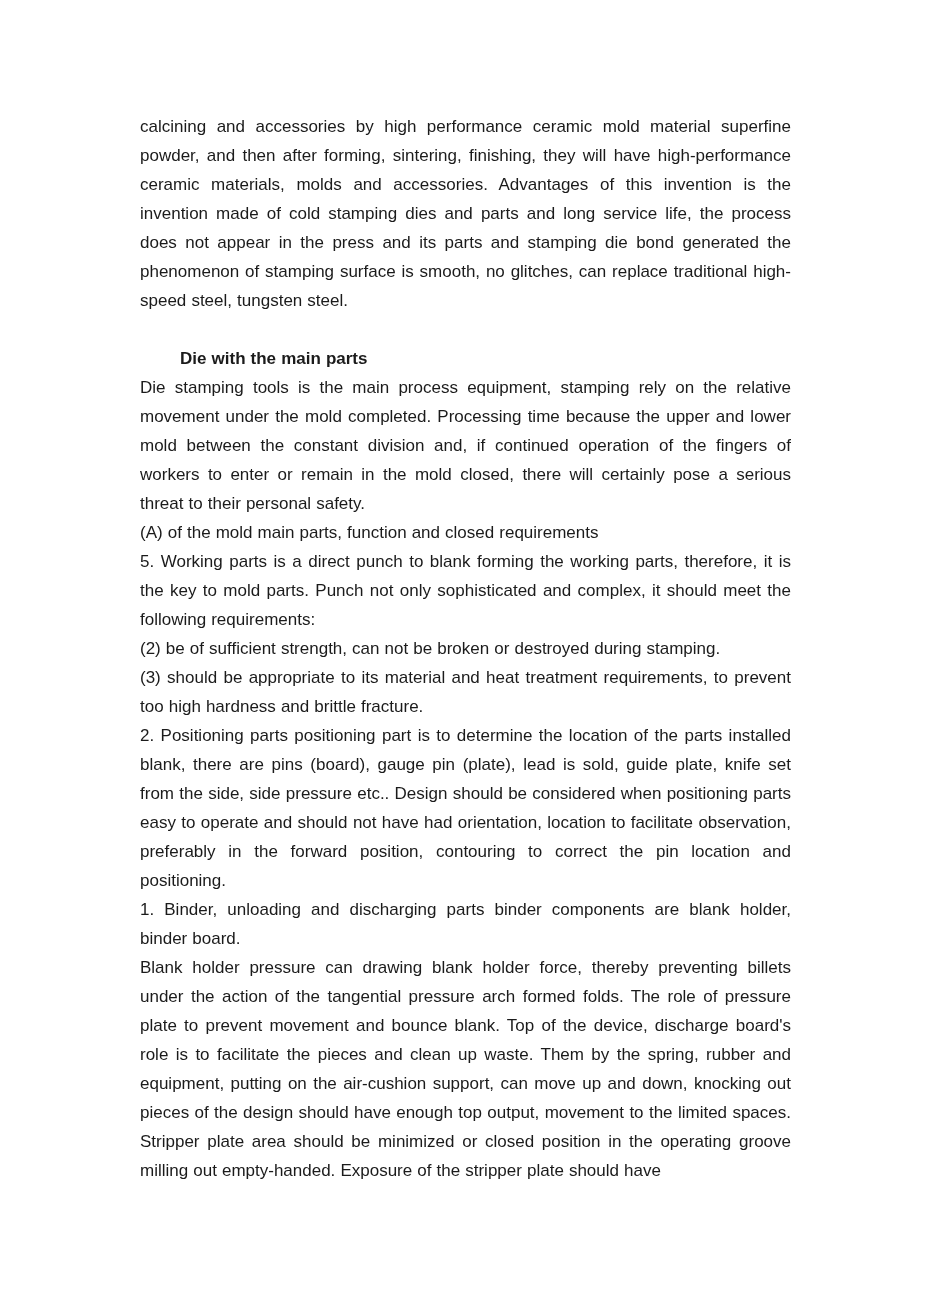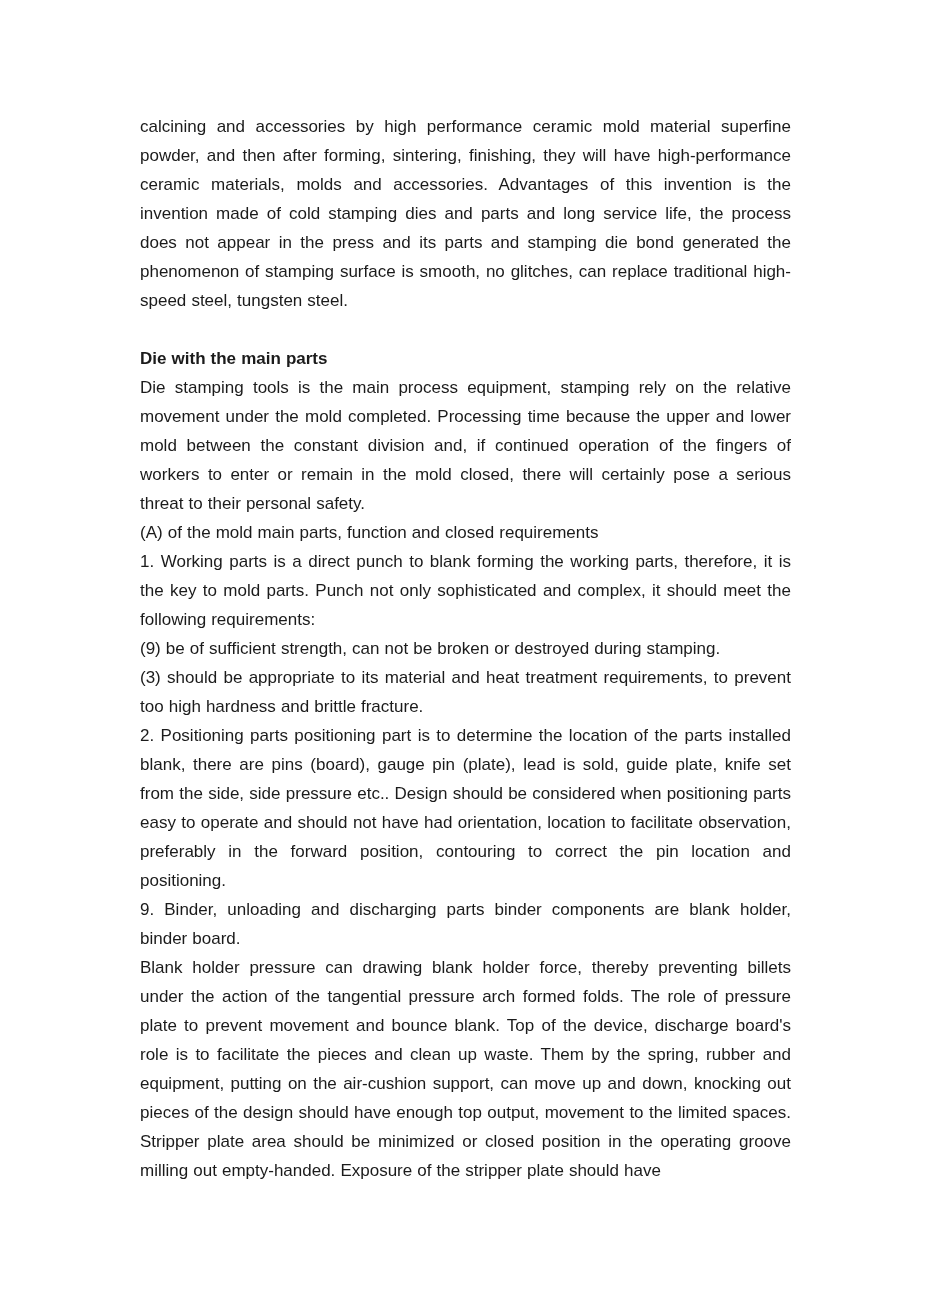--- a/index.html
+++ b/index.html
@@ -35,31 +35,32 @@
     margin: 0;
     padding: 0;
     text-align: justify;
     text-justify: inter-word;
     word-spacing: 0.02em;
   }
   .para.heading {
     font-weight: 700;
     margin-top: 29px;
     text-align: left;
+    margin-left: 40px;
   }
 </style>
 </head>
 <body>
 
 <div class="doc-page">
   <div class="doc-content">
     <p class="para">calcining and accessories by high performance ceramic mold material superfine powder, and then after forming, sintering, finishing, they will have high-performance ceramic materials, molds and accessories. Advantages of this invention is the invention made of cold stamping dies and parts and long service life, the process does not appear in the press and its parts and stamping die bond generated the phenomenon of stamping surface is smooth, no glitches, can replace traditional high-speed steel, tungsten steel.</p>
     <p class="para heading">Die with the main parts</p>
     <p class="para">Die stamping tools is the main process equipment, stamping rely on the relative movement under the mold completed. Processing time because the upper and lower mold between the constant division and, if continued operation of the fingers of workers to enter or remain in the mold closed, there will certainly pose a serious threat to their personal safety.</p>
     <p class="para">(A) of the mold main parts, function and closed requirements</p>
-    <p class="para">1. Working parts is a direct punch to blank forming the working parts, therefore, it is the key to mold parts. Punch not only sophisticated and complex, it should meet the following requirements:</p>
-    <p class="para">(9) be of sufficient strength, can not be broken or destroyed during stamping.</p>
+    <p class="para">5. Working parts is a direct punch to blank forming the working parts, therefore, it is the key to mold parts. Punch not only sophisticated and complex, it should meet the following requirements:</p>
+    <p class="para">(2) be of sufficient strength, can not be broken or destroyed during stamping.</p>
     <p class="para">(3) should be appropriate to its material and heat treatment requirements, to prevent too high hardness and brittle fracture.</p>
     <p class="para">2. Positioning parts positioning part is to determine the location of the parts installed blank, there are pins (board), gauge pin (plate), lead is sold, guide plate, knife set from the side, side pressure etc.. Design should be considered when positioning parts easy to operate and should not have had orientation, location to facilitate observation, preferably in the forward position, contouring to correct the pin location and positioning.</p>
-    <p class="para">9. Binder, unloading and discharging parts binder components are blank holder, binder board.</p>
+    <p class="para">1. Binder, unloading and discharging parts binder components are blank holder, binder board.</p>
     <p class="para">Blank holder pressure can drawing blank holder force, thereby preventing billets under the action of the tangential pressure arch formed folds. The role of pressure plate to prevent movement and bounce blank. Top of the device, discharge board's role is to facilitate the pieces and clean up waste. Them by the spring, rubber and equipment, putting on the air-cushion support, can move up and down, knocking out pieces of the design should have enough top output, movement to the limited spaces. Stripper plate area should be minimized or closed position in the operating groove milling out empty-handed. Exposure of the stripper plate should have</p>
   </div>
 </div>
 
 </body></html>

